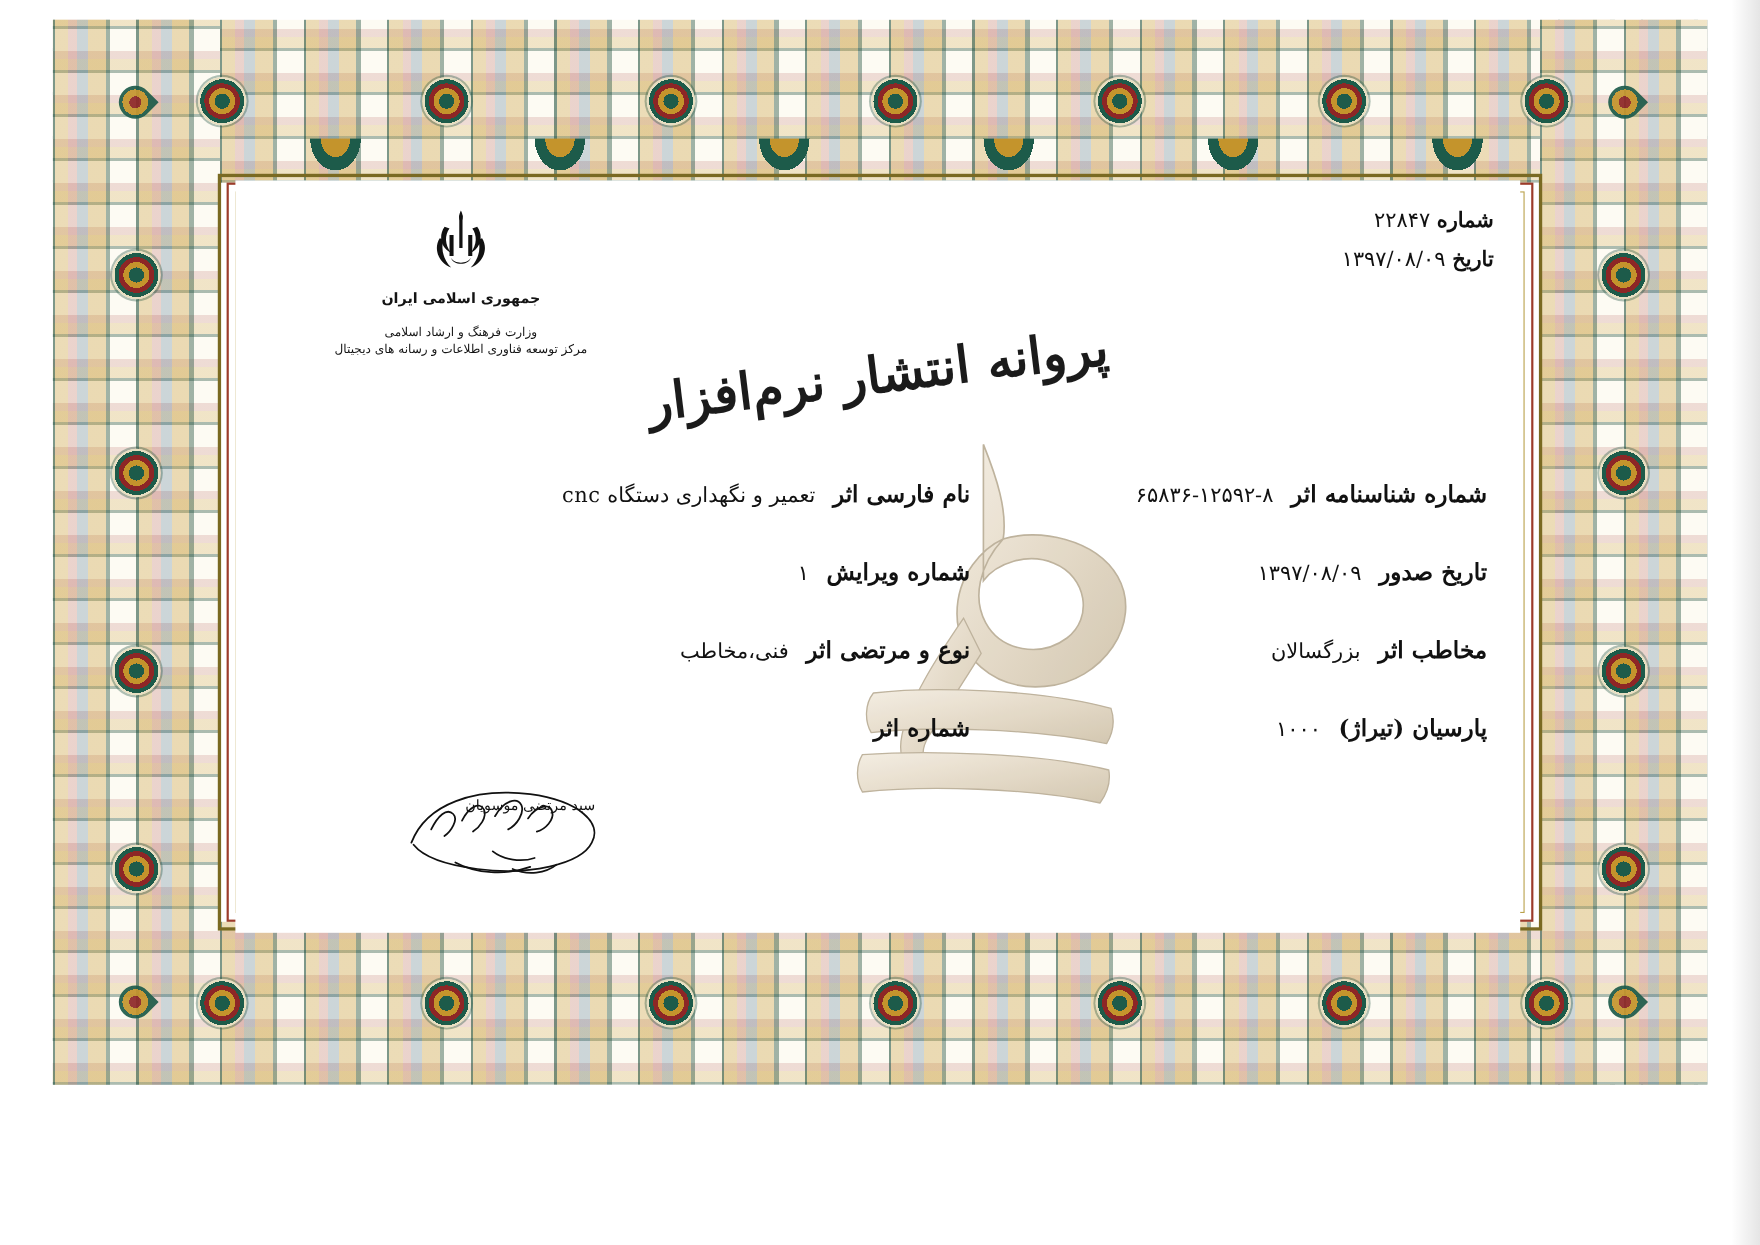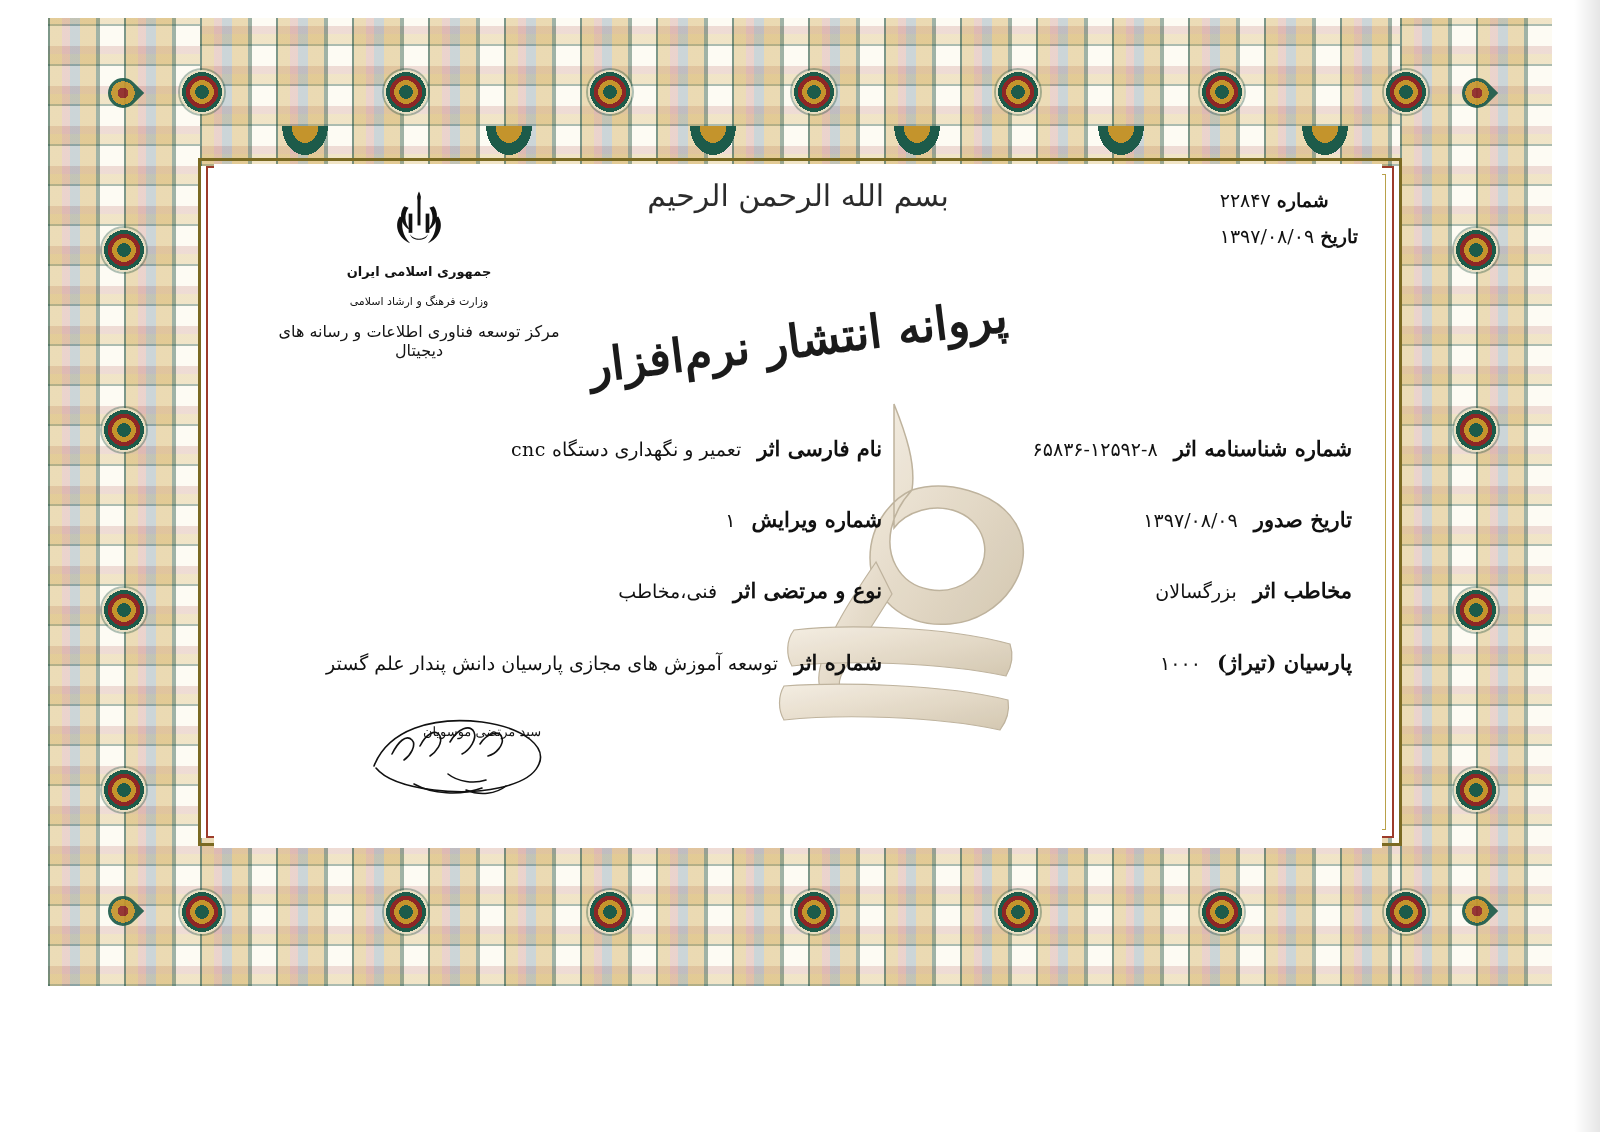--- a/index.html
+++ b/index.html
@@ -121,21 +121,21 @@
     width: 1168px;
     height: 684px;
     background: #ffffff;
   }
 
   
   .doc-meta {
     position: absolute;
     top: 18px;
     right: 14px;
-    text-align: left;
+    text-align: right;
     font-family: "DejaVu Serif", "Liberation Serif", serif;
     color: #111;
     line-height: 1.9;
   }
   .doc-meta .row {
     font-size: 19px;
     white-space: nowrap;
   }
   .doc-meta .lbl { font-weight: 700; margin-right: 10px; }
   .doc-meta .val { letter-spacing: 1px; }
@@ -163,21 +163,21 @@
     color: #141414;
   }
   .emblem {
     width: 74px;
     height: 74px;
     margin: 0 auto 6px;
     display: block;
   }
   .emblem-block .line1 { font-size: 13px; font-weight: 700; letter-spacing: .3px; }
   .emblem-block .line2 { font-size: 11px; margin-top: 16px; }
-  .emblem-block .line3 { font-size: 16px; margin-top: 14px; }
+  .emblem-block .line3 { font-size: 11px; margin-top: 3px; }
 
   
   .doc-title {
     position: absolute;
     top: 150px;
     left: 50%;
     transform: translateX(-50%) rotate(-7deg);
     font-family: "DejaVu Serif", "Liberation Serif", serif;
     font-size: 46px;
     font-weight: 700;
@@ -309,21 +309,20 @@
       <div class="row">
         <span class="lbl">شماره</span>
         <span class="val">۲۲۸۴۷</span>
       </div>
       <div class="row">
         <span class="lbl">تاریخ</span>
         <span class="val">۱۳۹۷/۰۸/۰۹</span>
       </div>
     </div>
 
-    <div class="basmala">بسم الله الرحمن الرحیم</div>
 
     <div class="emblem-block">
       <svg class="emblem" viewBox="0 0 100 100">
         <g fill="#111">
           <path d="M48 16 h4 v40 h-4 z"></path>
           <path d="M50 10 c3 6 3 10 0 14 c-3 -4 -3 -8 0 -14 z"></path>
           <path d="M30 30 c-6 8 -6 20 2 28 c3 3 6 4 6 4 c-8 -10 -8 -22 -2 -30 z"></path>
           <path d="M70 30 c6 8 6 20 -2 28 c-3 3 -6 4 -6 4 c8 -10 8 -22 2 -30 z"></path>
           <path d="M36 40 h5 v26 h-5 z"></path>
           <path d="M59 40 h5 v26 h-5 z"></path>
@@ -388,21 +387,20 @@
         </div>
       </div>
 
       <div class="datarow">
         <div class="cell cell-right">
           <span class="k">پارسیان (تیراژ)</span>
           <span class="v">۱۰۰۰</span>
         </div>
         <div class="cell cell-left">
           <span class="k">شماره اثر</span>
-          <span class="v wrap">توسعه آموزش های مجازی پارسیان دانش پندار علم گستر</span>
         </div>
       </div>
 
     </div>
 
     <svg class="signature" viewBox="0 0 230 110">
       <g fill="none" stroke="#111" stroke-width="1.6" stroke-linecap="round">
         <path d="M12 64 C26 28 70 14 120 20 C164 26 186 46 176 64 C166 84 118 94 72 88 C40 84 22 76 14 66"></path>
         <path d="M30 52 c6 -12 14 -20 20 -14 c5 5 -2 16 -8 20"></path>
         <path d="M58 44 c6 -12 16 -18 20 -10 c3 7 -4 16 -10 20"></path>

